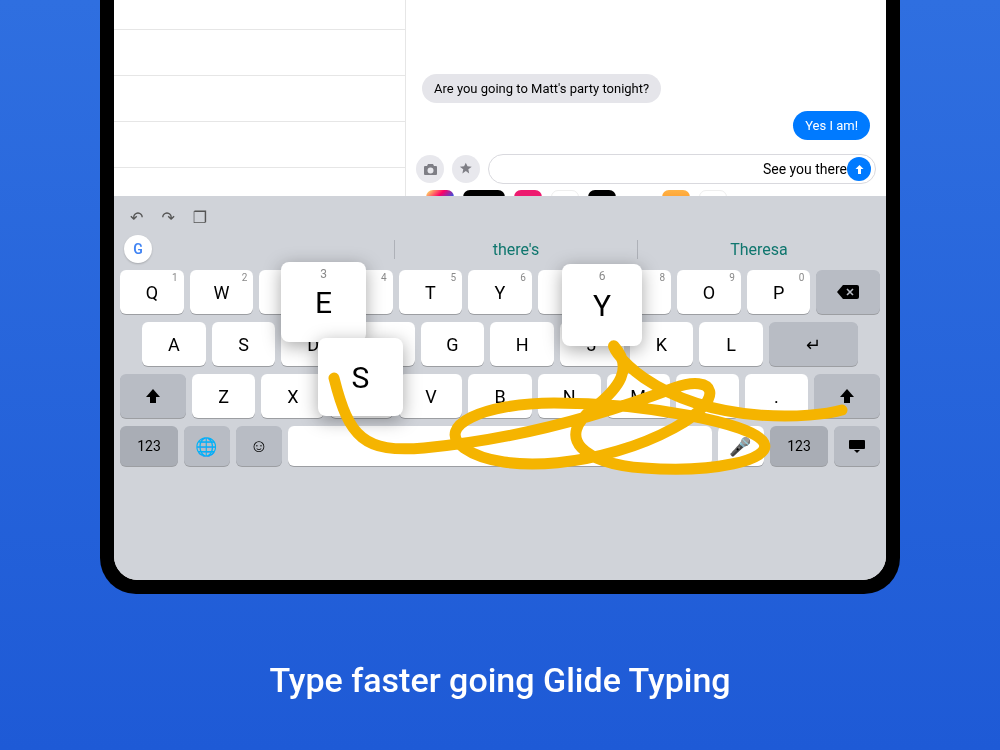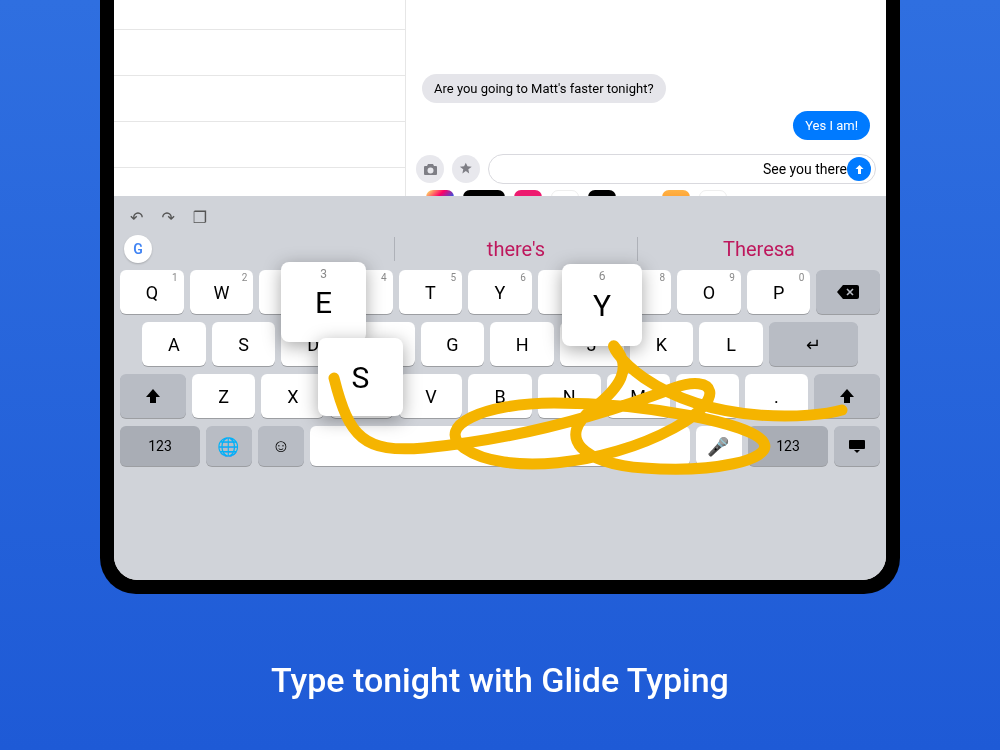--- a/index.html
+++ b/index.html
@@ -23,37 +23,37 @@
 .keyboard{flex:1;background:#d0d3d9;position:relative;padding:6px 6px 8px 6px;display:flex;flex-direction:column;}
 .kb-top{display:flex;align-items:center;height:30px;gap:18px;padding:0 10px;}
 .kb-top .t{color:#555;font-size:16px;}
 .sugg{display:flex;align-items:center;height:34px;}
 .g-btn{width:28px;height:28px;border-radius:50%;background:#fff;display:flex;align-items:center;justify-content:center;font-weight:600;font-size:14px;box-shadow:0 1px 2px rgba(0,0,0,0.2);margin-left:4px;}
 .g-btn span:nth-child(1){color:#4285F4;}
 .g-btn span:nth-child(2){color:#EA4335;}
 .g-btn span:nth-child(3){color:#FBBC05;}
 .g-btn span:nth-child(4){color:#34A853;}
 .sugg-cells{flex:1;display:flex;}
-.sugg-cell{flex:1;text-align:center;font-size:20px;color:#be185d;border-left:1px solid #aeb1b8;}
+.sugg-cell{flex:1;text-align:center;font-size:16px;color:#0f766e;border-left:1px solid #aeb1b8;}
 .sugg-cell:first-child{border-left:none;}
 .kb-rows{flex:1;display:flex;flex-direction:column;gap:8px;margin-top:4px;}
 .kb-row{display:flex;gap:6px;}
 .key{background:#fff;border-radius:6px;box-shadow:0 1px 0 rgba(0,0,0,0.25);display:flex;align-items:center;justify-content:center;position:relative;height:44px;font-size:18px;color:#000;}
 .key .num{position:absolute;top:2px;right:6px;font-size:10px;color:#8a8a8a;}
 .key.fn{background:#b8bcc4;}
 .r1 .key{flex:1;}
 .r1 .key.bksp{flex:1;}
 .r2{padding:0 22px;}
 .r2 .key{flex:1;}
 .r2 .key.ret{flex:1.4;background:#b8bcc4;}
 .r3{padding:0;}
 .r3 .key{flex:1;}
 .r3 .key.shift{flex:1.05;background:#b8bcc4;}
 .r4 .key{height:40px;}
-.r4 .k-123{width:80px;background:#a9adb5;font-size:14px;}
+.r4 .k-123{width:58px;background:#a9adb5;font-size:14px;}
 .r4 .k-globe,.r4 .k-emoji,.r4 .k-hide{width:46px;background:#b8bcc4;}
 .r4 .k-space{flex:1;}
 .r4 .k-mic{width:46px;background:#fff;}
 .popup{position:absolute;background:#fff;border-radius:8px;box-shadow:0 4px 18px rgba(0,0,0,0.35);display:flex;flex-direction:column;align-items:center;justify-content:center;font-size:30px;}
 .popup .pn{position:absolute;top:5px;font-size:12px;color:#8a8a8a;}
 #pE{left:167px;top:66px;width:85px;height:80px;}
 #pS{left:204px;top:142px;width:85px;height:78px;}
 #pY{left:448px;top:68px;width:80px;height:82px;}
 .trail{position:absolute;left:0;top:0;width:100%;height:100%;pointer-events:none;}
 .caption{position:absolute;left:0;width:1000px;top:660px;text-align:center;color:#fff;font-size:34px;font-weight:500;font-family:"Google Sans","Product Sans",Roboto,Arial,sans-serif;}
@@ -65,21 +65,21 @@
 <div class="screen">
 
 <div class="convo">
   <div class="sidebar">
     <div class="line"></div>
           <div class="line"></div>
           <div class="line"></div>
           <div class="line"></div>
   </div>
   <div class="main">
-    <div class="bubble-left">Are you going to Matt's faster tonight?</div>
+    <div class="bubble-left">Are you going to Matt's party tonight?</div>
     <div class="bubble-right">Yes I am!</div>
     <div class="input-area">
       <div class="input-row">
         <div class="circle-btn">
                 <svg width="15" height="13" viewBox="0 0 15 13">
                   <path fill="#7e7e85" d="M2 3h2l1-2h5l1 2h2a1 1 0 011 1v7a1 1 0 01-1 1H2a1 1 0 01-1-1V4a1 1 0 011-1zm5.5 1.5A3 3 0 107.5 10.5 3 3 0 007.5 4.5z"></path>
                 </svg>
               </div>
         <div class="circle-btn">
                 <svg width="14" height="14" viewBox="0 0 14 14">
@@ -241,13 +241,13 @@
              C 470 226, 440 200, 480 170
              C 505 150, 520 130, 500 108
              C 498 106, 502 120, 530 140
              C 600 188, 700 180, 728 172" fill="none" stroke="#F5B400" stroke-width="11" stroke-linecap="round" stroke-linejoin="round"></path>
   </svg>
 </div>
 
 </div>
 </div>
 
-<div class="caption">Type tonight with Glide Typing</div>
+<div class="caption">Type faster going Glide Typing</div>
 
 </body></html>

